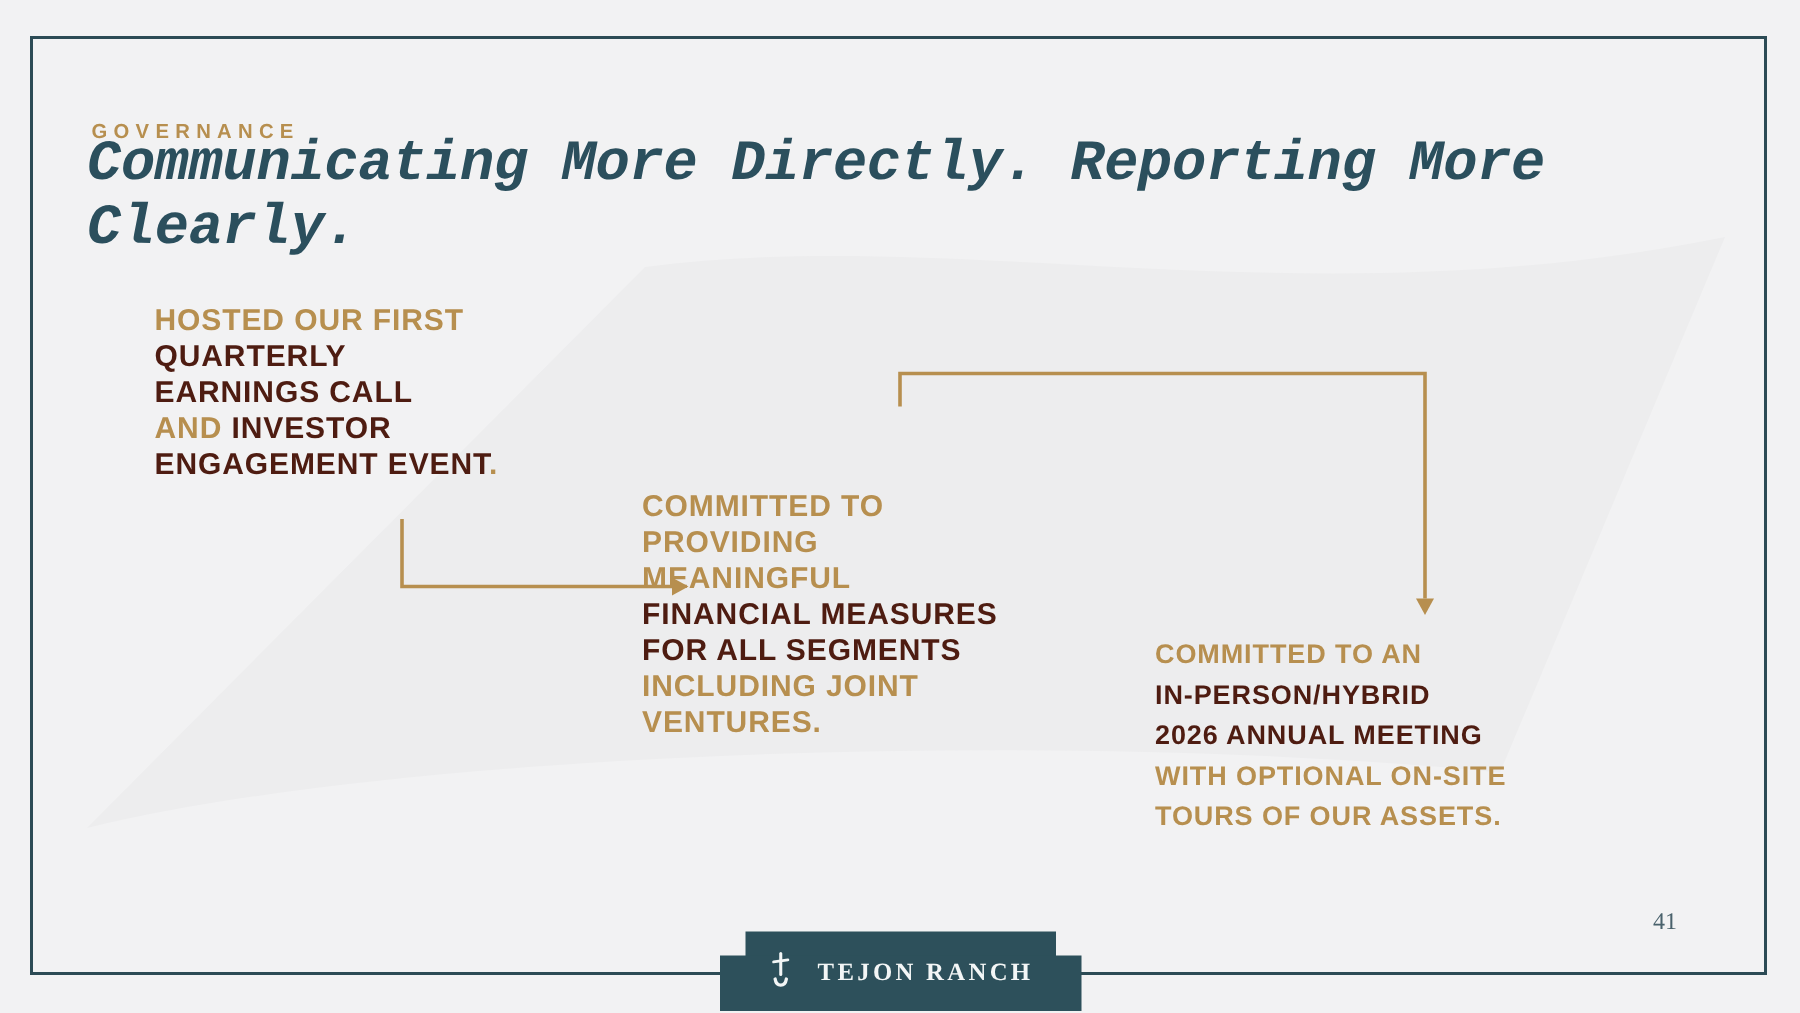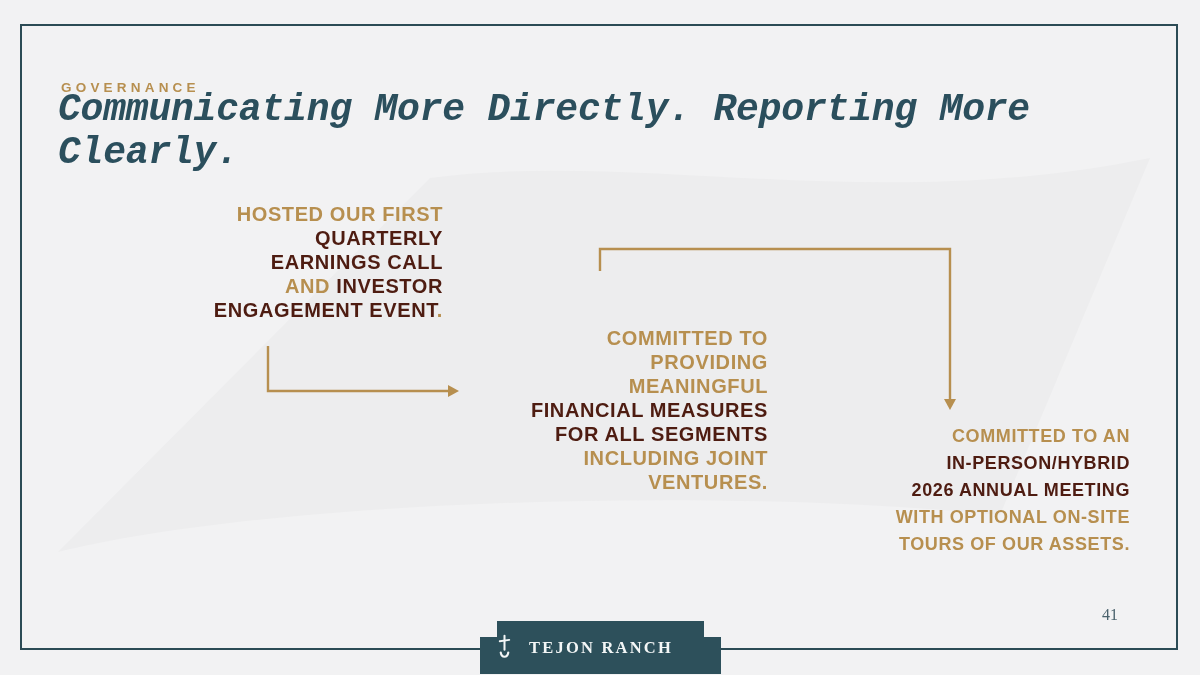--- a/index.html
+++ b/index.html
@@ -21,38 +21,38 @@
 
   .frame{position:absolute;left:20px;top:24px;width:1158px;height:626px;
     border:2px solid var(--border-teal);z-index:1;}
 
   .eyebrow{position:absolute;left:61px;top:80px;font-size:13.5px;font-weight:bold;
     letter-spacing:4.2px;color:var(--gold);z-index:2;}
   .title{position:absolute;left:58px;top:88px;width:1000px;
     font-family:Liberation Mono, monospace;font-style:italic;font-weight:600;
     font-size:38px;letter-spacing:-0.2px;color:var(--teal);z-index:2;}
 
-  .tblock{position:absolute;text-align:right;font-weight:bold;z-index:2;white-space:pre-wrap;}
+  .tblock{position:absolute;text-align:left;font-weight:bold;z-index:2;white-space:pre-wrap;}
   .tblock .tline{display:block;}
   .tblock-1{left:103px;top:202px;width:340px;font-size:20px;line-height:24px;letter-spacing:0.6px;}
   .tblock-2{left:428px;top:326px;width:340px;font-size:20px;line-height:24px;letter-spacing:0.6px;}
   .tblock-3{left:770px;top:423px;width:360px;font-size:18px;line-height:27px;letter-spacing:0.6px;}
   .seg-gold{color:var(--gold);}
   .seg-maroon{color:var(--maroon);}
 
   .arrows{position:absolute;left:0;top:0;width:1200px;height:675px;z-index:2;pointer-events:none;}
 
   .page-number{position:absolute;left:1080px;top:606px;width:60px;text-align:center;
     font-family:"Liberation Serif",serif;font-size:16px;color:var(--pagenum);z-index:2;}
 
   .banner-top{position:absolute;left:497px;top:621px;width:207px;height:18px;
     background:var(--banner-teal);z-index:3;}
   .banner-main{position:absolute;left:480px;top:637px;width:241px;height:37px;
     background:var(--banner-teal);z-index:3;}
-  .banner-content{position:absolute;left:464px;top:621px;width:241px;height:53px;z-index:4;
+  .banner-content{position:absolute;left:480px;top:621px;width:241px;height:53px;z-index:4;
     display:flex;align-items:center;justify-content:center;gap:16px;}
   .logo-text{font-family:"Liberation Serif",serif;font-weight:bold;font-size:16.5px;
     letter-spacing:2.2px;color:#f3f6f6;}
 </style>
 </head>
 <body>
 
 <div class="slide">
 
   <svg class="watermark" viewBox="0 0 1200 675" xmlns="http://www.w3.org/2000/svg">

